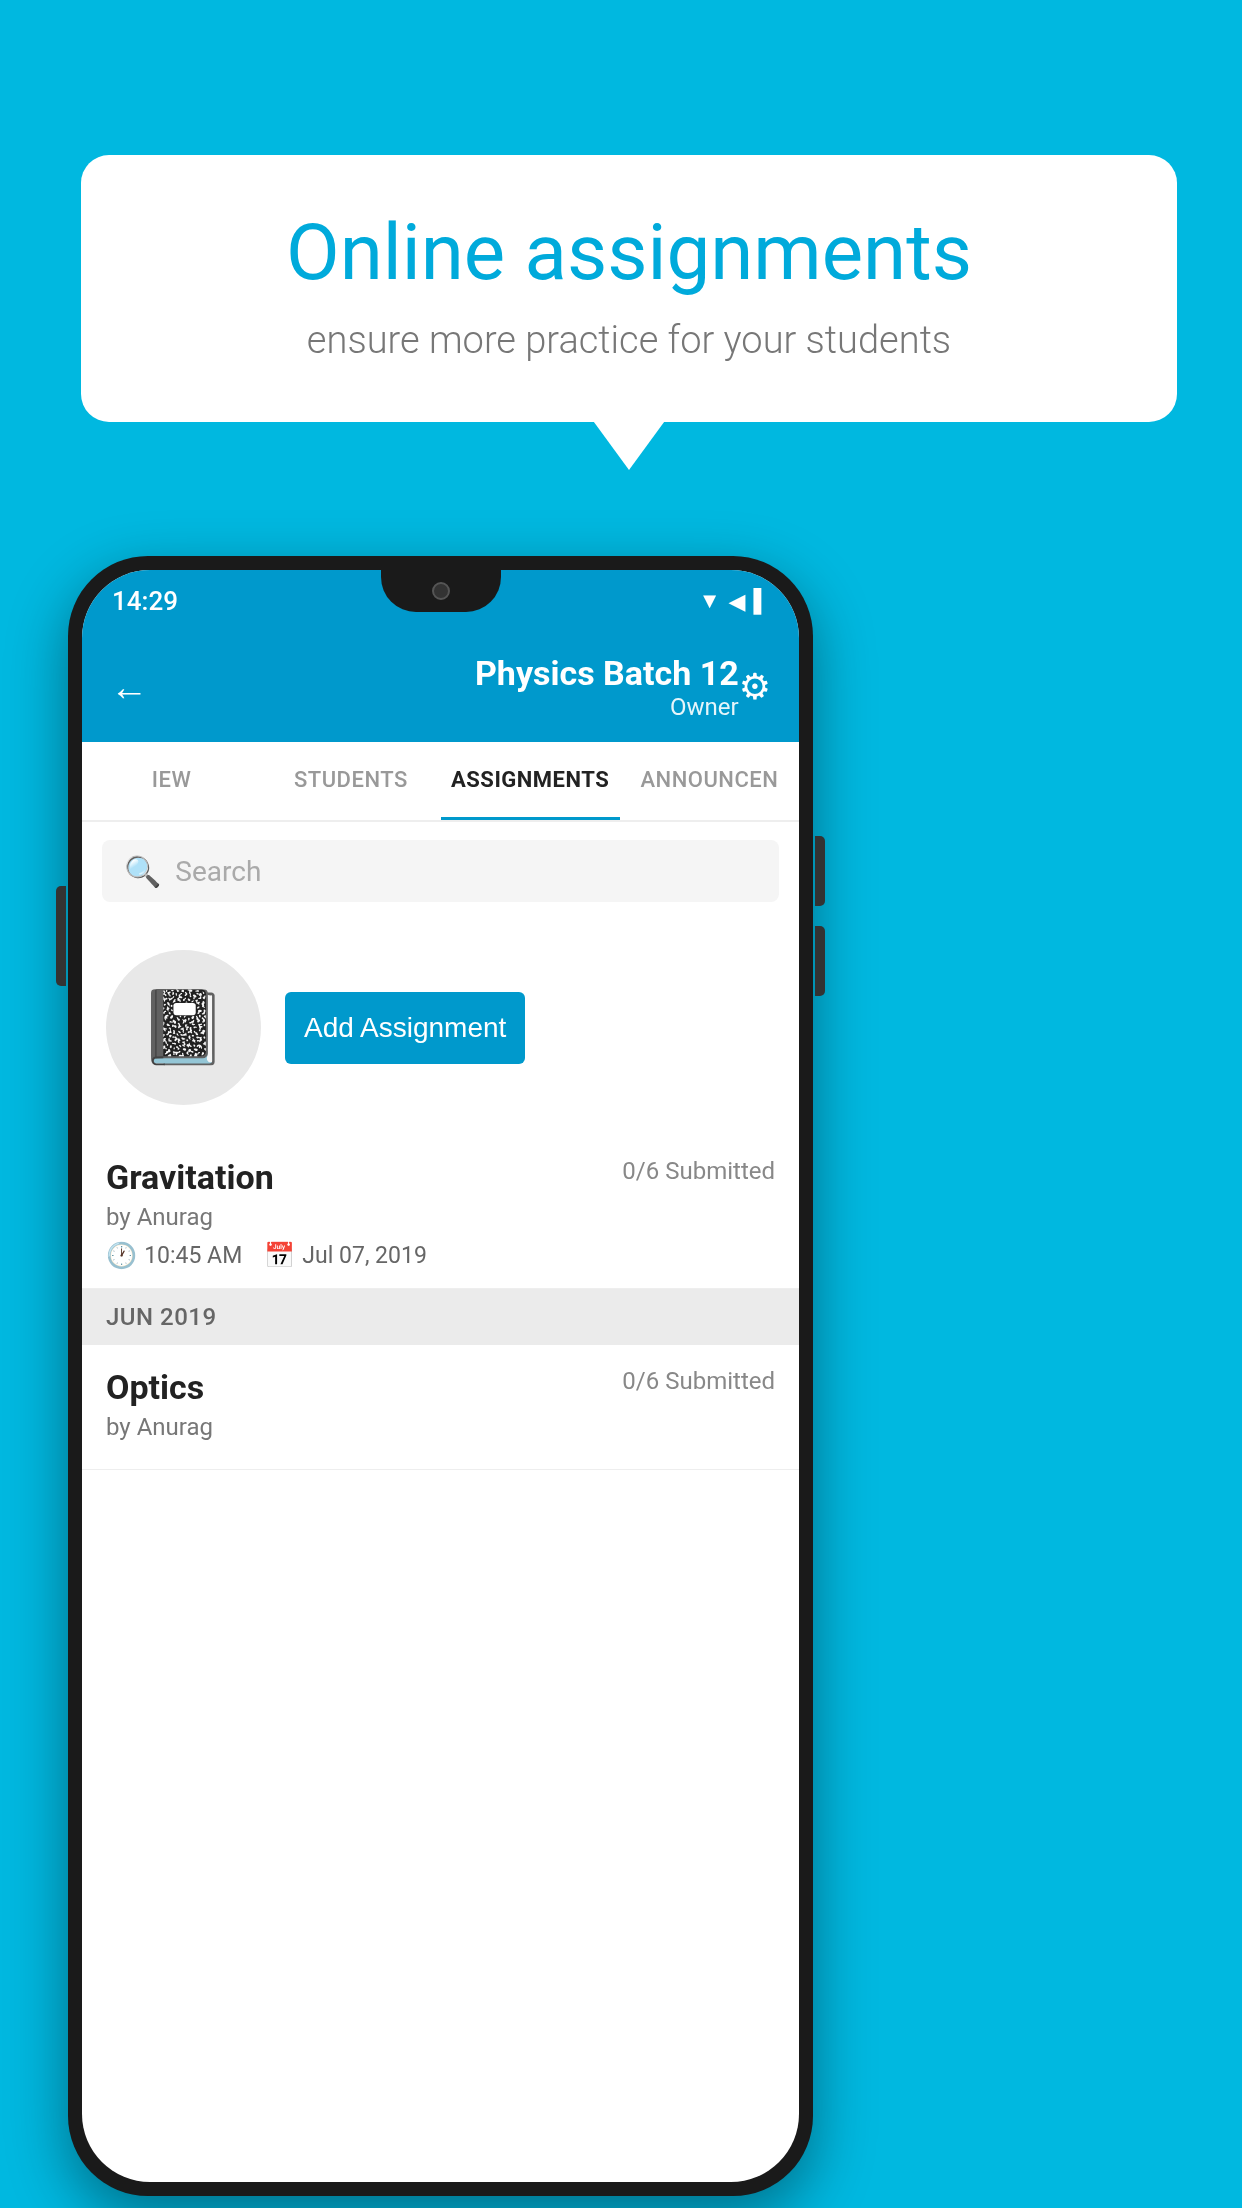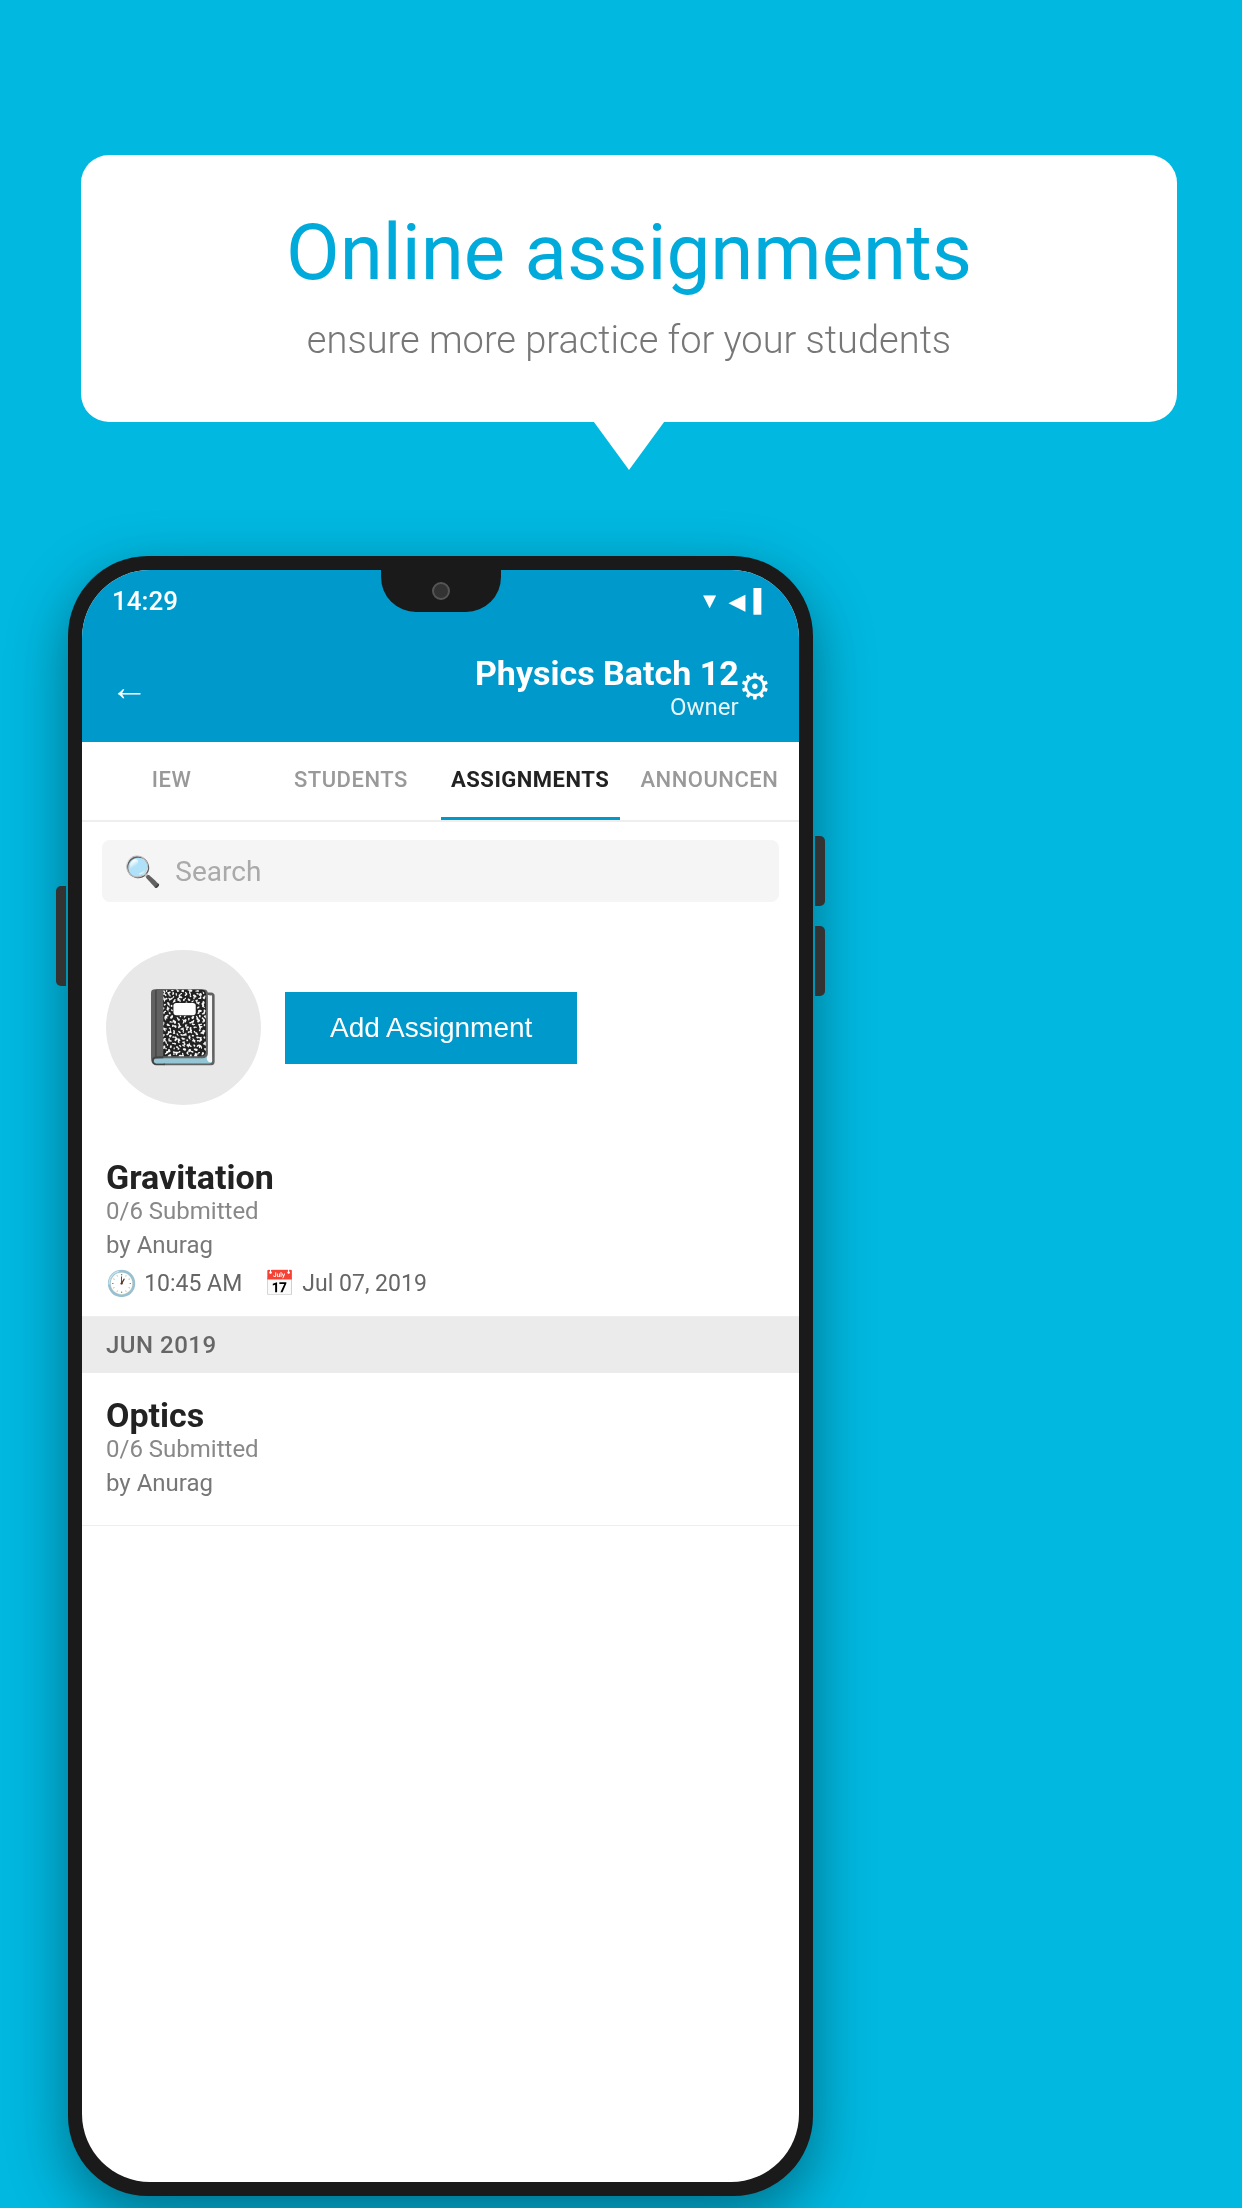--- a/index.html
+++ b/index.html
@@ -256,22 +256,22 @@
       font-size: 26px;
       color: #555;
       line-height: 1.5;
       margin-bottom: 20px;
     }
 
     .add-assignment-btn {
       background: #0099cc;
       color: white;
       border: none;
-      border-radius: 0;
-      padding: 20px 45px;
+      border-radius: 6px;
+      padding: 20px 19px;
       font-size: 28px;
       font-weight: 500;
       cursor: pointer;
     }
 
     
     .section-header {
       background: #ebebeb;
       padding: 14px 24px;
       font-size: 24px;
@@ -285,21 +285,20 @@
       background: white;
       padding: 22px 24px 18px 24px;
       border-bottom: 1px solid #eee;
     }
 
     .assignment-top {
       display: flex;
       justify-content: space-between;
       align-items: flex-start;
       margin-bottom: 6px;
-      flex-direction: column;
     }
 
     .assignment-name {
       font-size: 34px;
       font-weight: 700;
       color: #222;
     }
 
     .assignment-submitted {
       font-size: 24px;

